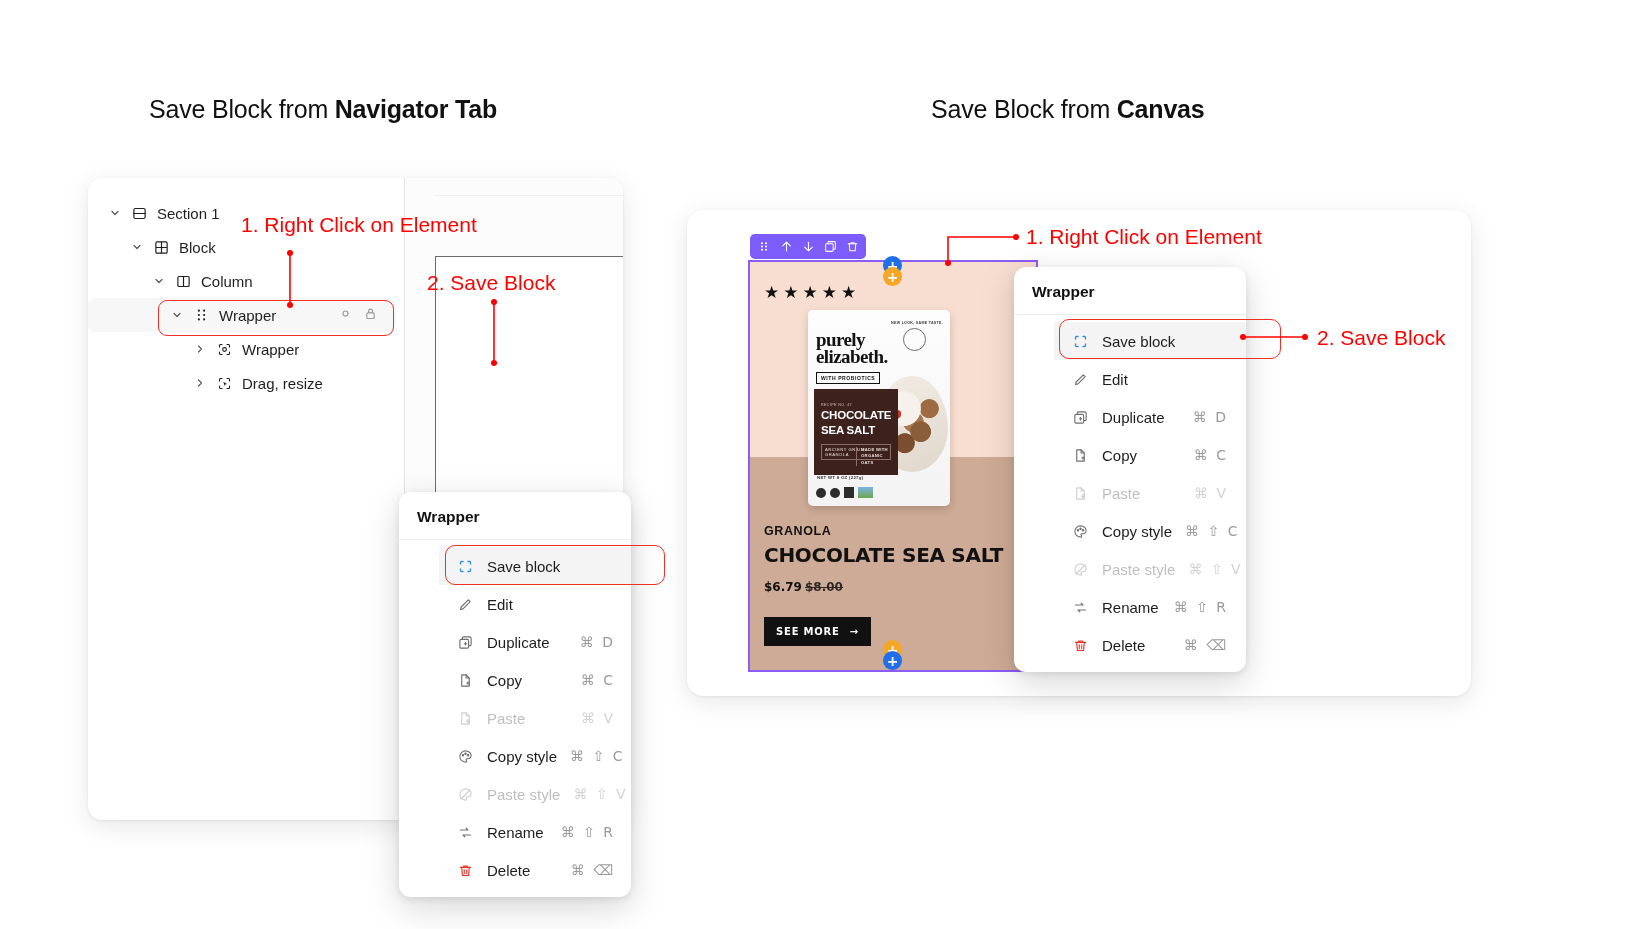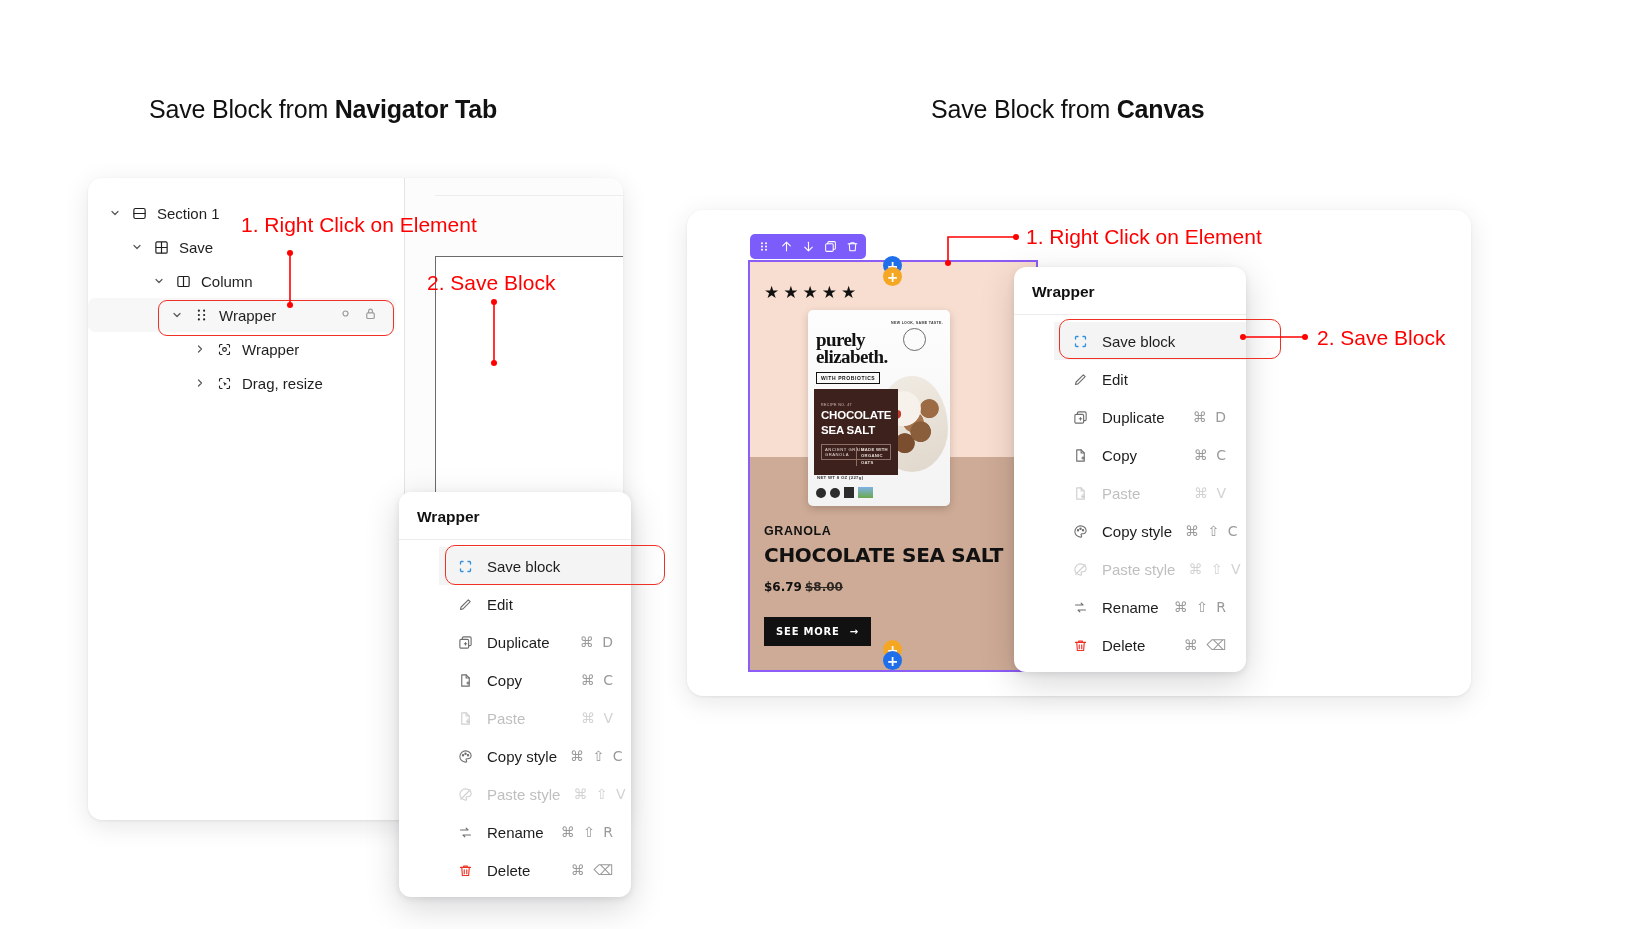--- a/index.html
+++ b/index.html
@@ -384,21 +384,21 @@
               <polyline points="6 9 12 15 18 9"></polyline>
             </svg>
         </span>
         <span class="tree-ico">
           <svg width="15" height="15" viewBox="0 0 24 24" fill="none" stroke="currentColor" stroke-width="1.9">
               <rect x="3" y="3" width="18" height="18" rx="2"></rect>
               <line x1="3" y1="12" x2="21" y2="12"></line>
               <line x1="12" y1="3" x2="12" y2="21"></line>
             </svg>
         </span>
-        <span>Save</span>
+        <span>Block</span>
       </div>
 
       <div class="tree-row lvl2">
         <span class="chev">
           <svg width="12" height="12" viewBox="0 0 24 24" fill="none" stroke="currentColor" stroke-width="2.4" stroke-linecap="round" stroke-linejoin="round">
               <polyline points="6 9 12 15 18 9"></polyline>
             </svg>
         </span>
         <span class="tree-ico">
           <svg width="15" height="15" viewBox="0 0 24 24" fill="none" stroke="currentColor" stroke-width="1.9">

